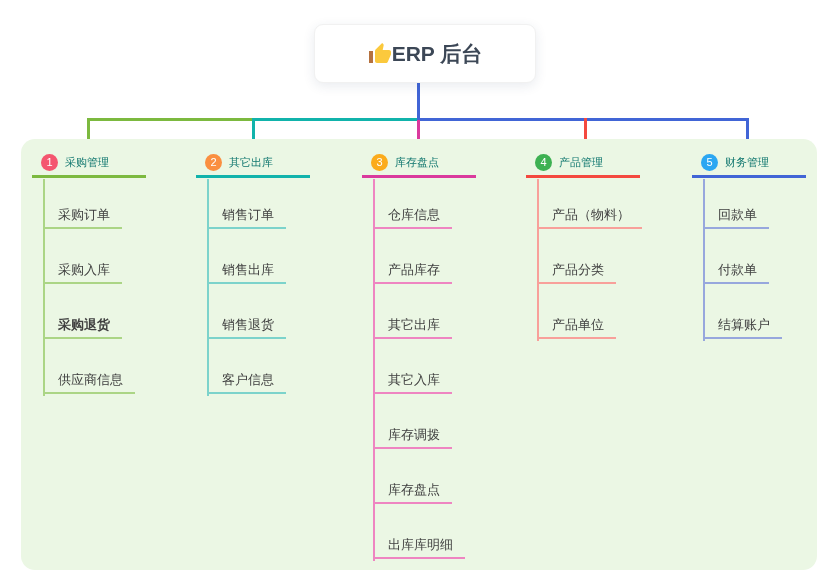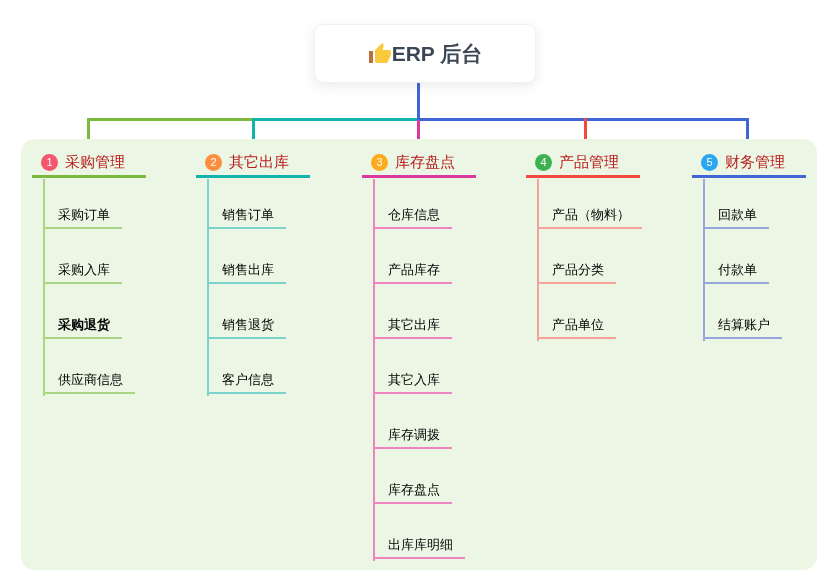--- a/index.html
+++ b/index.html
@@ -37,31 +37,31 @@
   .bx-1{left:32px;}.bx-2{left:196px;}.bx-3{left:362px;}.bx-4{left:526px;}.bx-5{left:692px;}
   .branch-header{
     width:114px;height:25px;box-sizing:content-box;
     display:flex;align-items:center;gap:7px;
     border-bottom:3px solid #ccc;cursor:pointer;
   }
   .badge{
     width:17px;height:17px;margin-left:9px;border-radius:50%;
     color:#ffffff;font-size:11px;line-height:17px;text-align:center;flex:0 0 auto;
   }
-  .branch-title{font-size:15px;font-weight:500;color:#b91c1c;white-space:nowrap;}
+  .branch-title{font-size:11px;font-weight:500;color:#0f766e;white-space:nowrap;}
 
   .children{position:absolute;left:0;top:0;width:100%;}
   .trunk{position:absolute;left:11px;top:29px;width:2px;}
   .bx-1 .trunk,.bx-2 .trunk{height:217px;}
   .bx-3 .trunk{height:382px;}
   .bx-4 .trunk,.bx-5 .trunk{height:162px;}
   .child{
     position:absolute;left:11px;height:24px;line-height:24px;
     padding:0 12px 0 15px;border-bottom:2px solid #ccc;
-    font-size:13px;color:#000000;white-space:nowrap;width:max-content;cursor:pointer;
+    font-size:13px;color:#404040;white-space:nowrap;width:max-content;cursor:pointer;
   }
   .r0{top:53px;}.r1{top:108px;}.r2{top:163px;}.r3{top:218px;}
   .r4{top:273px;}.r5{top:328px;}.r6{top:383px;}
 </style>
 </head>
 <body>
 
 <div class="stage">
 
   <div class="line root-vline" style="background: rgb(65, 101, 214);"></div>

